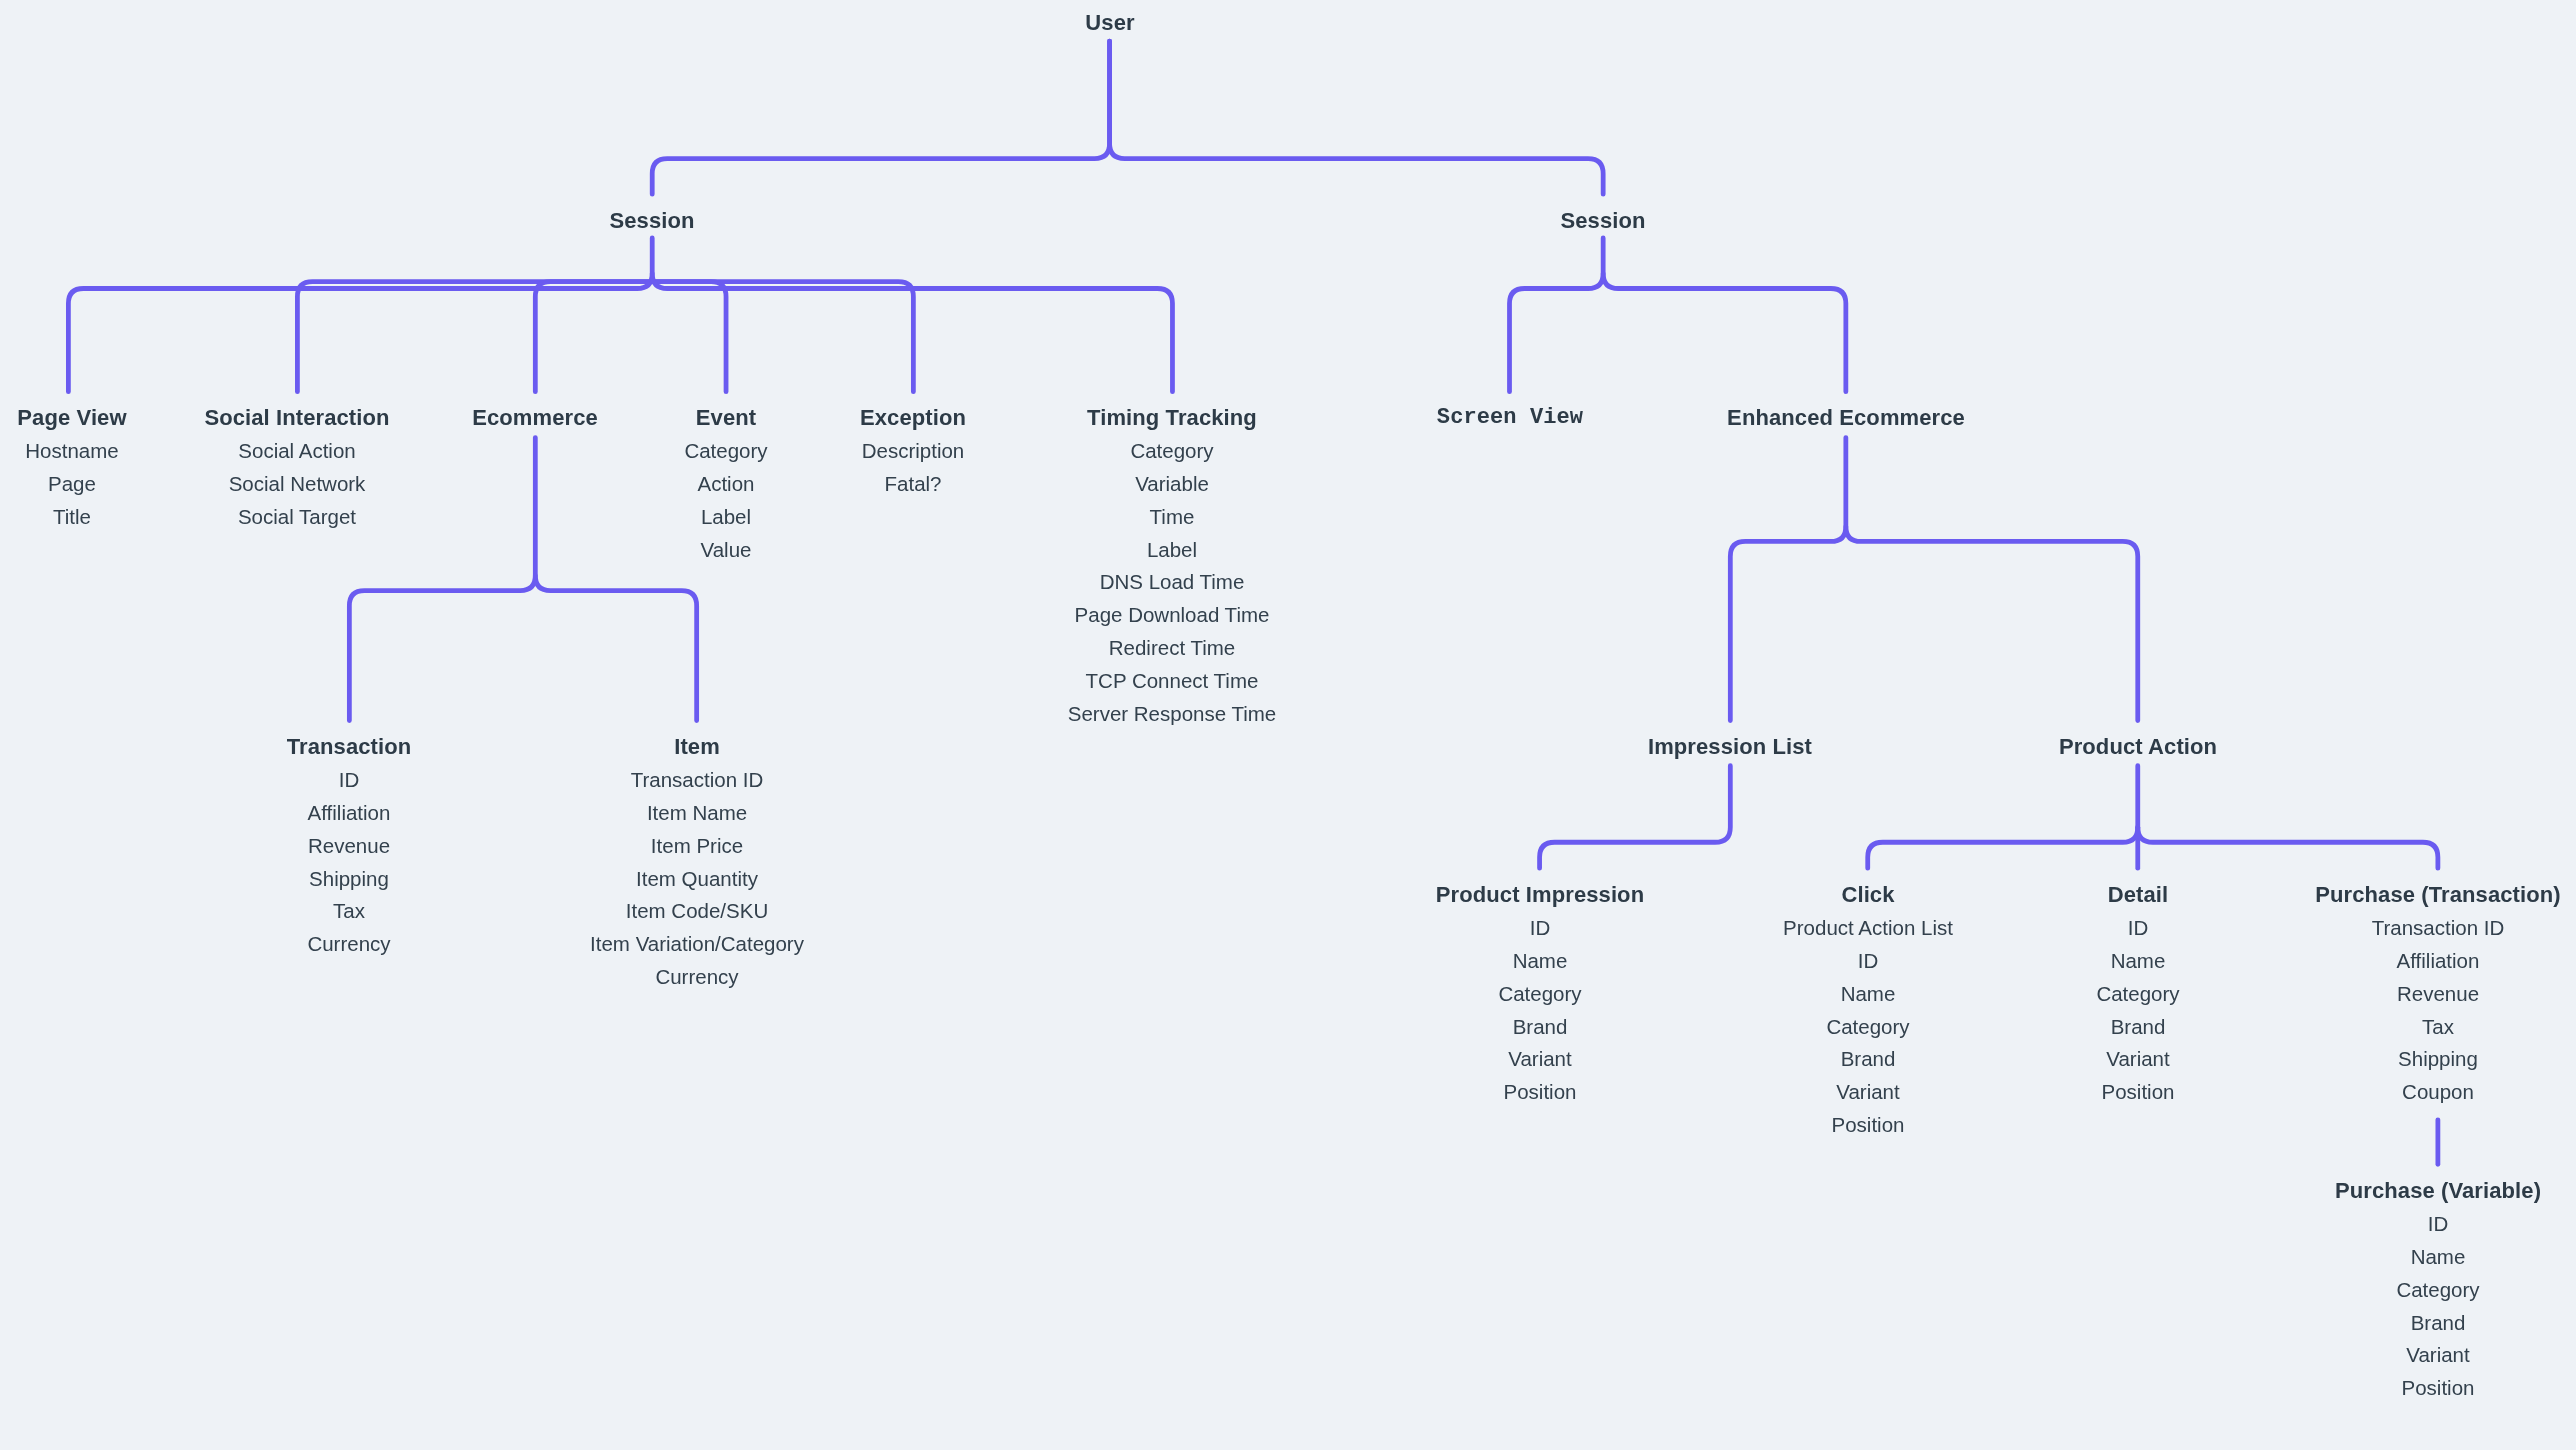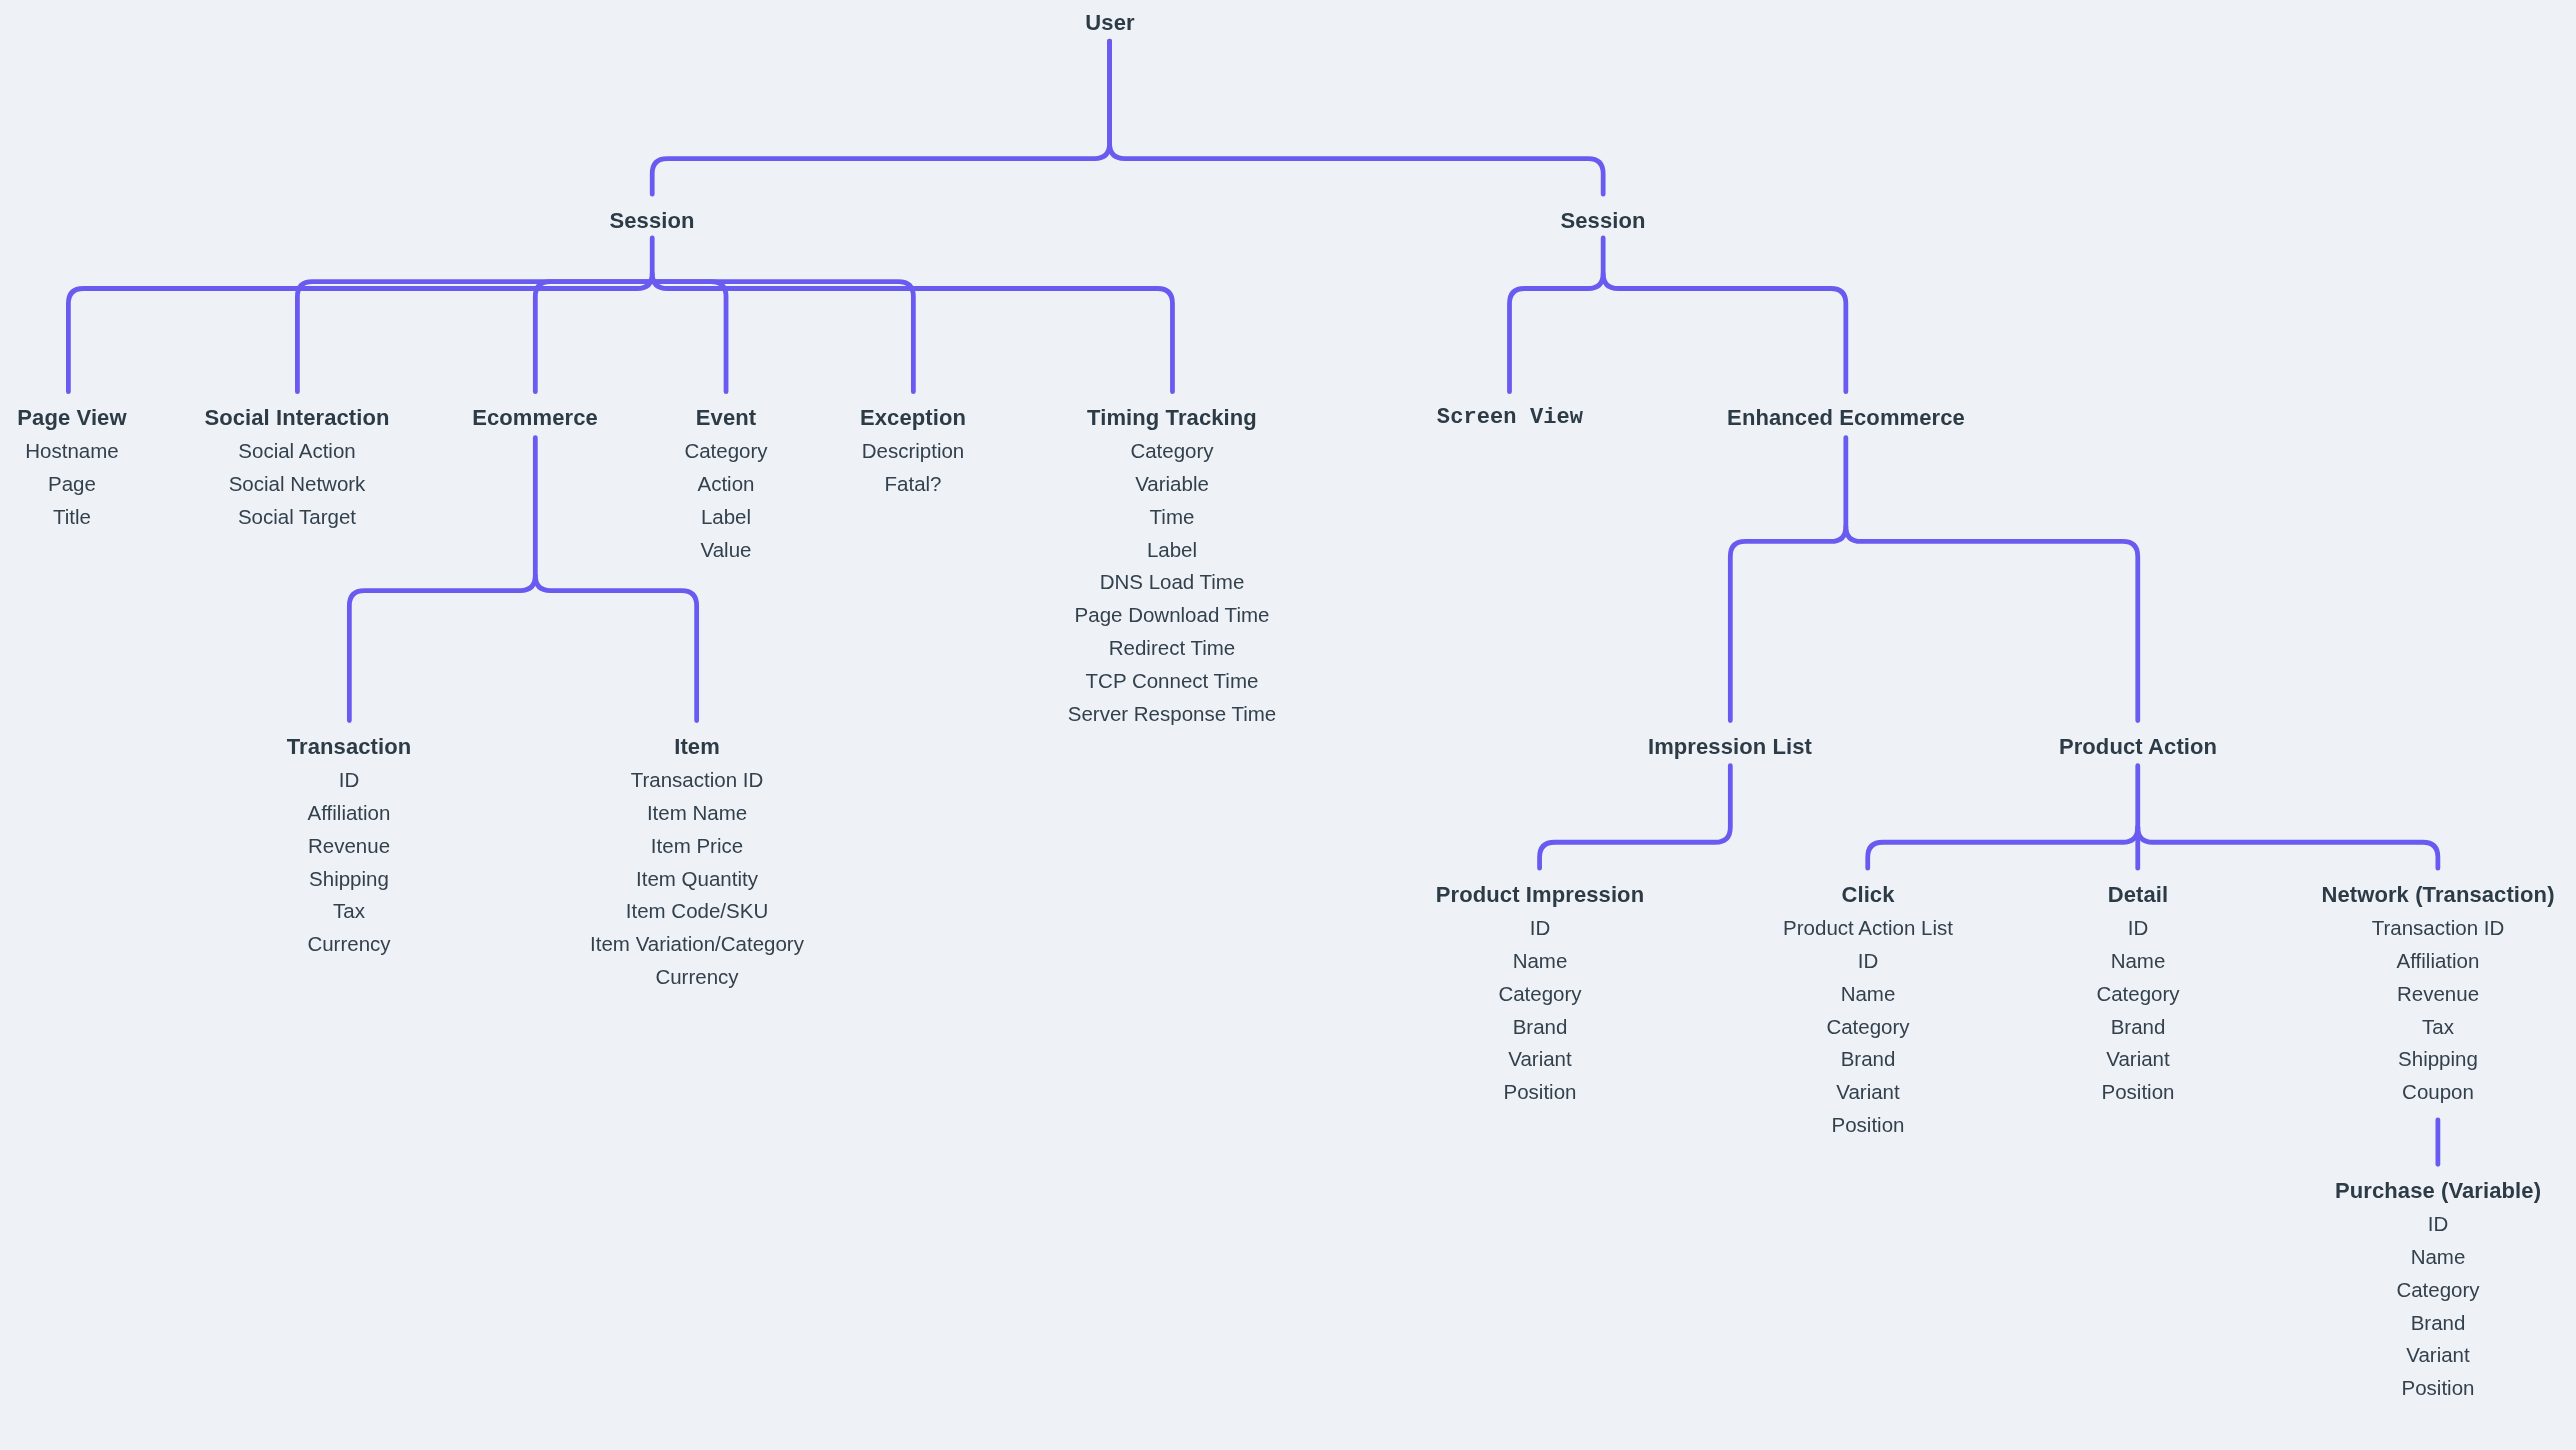--- a/index.html
+++ b/index.html
@@ -209,21 +209,21 @@
         <ul class="node-fields">
           <li class="node-field">ID</li>
           <li class="node-field">Name</li>
           <li class="node-field">Category</li>
           <li class="node-field">Brand</li>
           <li class="node-field">Variant</li>
           <li class="node-field">Position</li>
         </ul>
       </div>
       <div class="node" style="left: 2438px; top: 884px;">
-        <div class="node-title">Network (Transaction)</div>
+        <div class="node-title">Purchase (Transaction)</div>
         <ul class="node-fields">
           <li class="node-field">Transaction ID</li>
           <li class="node-field">Affiliation</li>
           <li class="node-field">Revenue</li>
           <li class="node-field">Tax</li>
           <li class="node-field">Shipping</li>
           <li class="node-field">Coupon</li>
         </ul>
       </div>
       <div class="node" style="left: 2438px; top: 1180px;">

